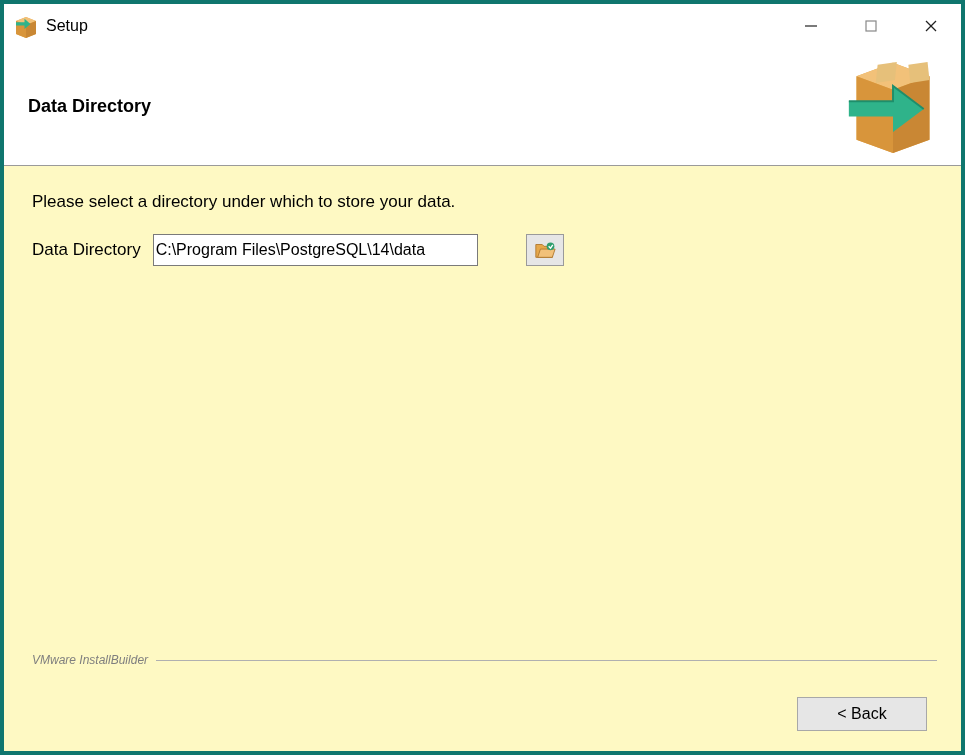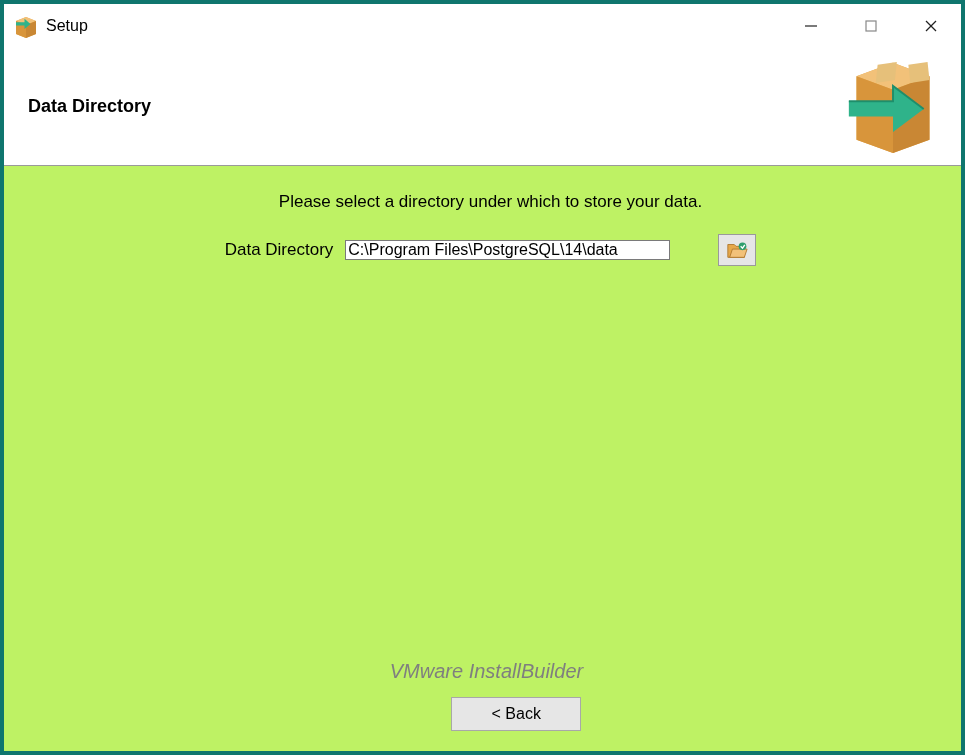--- a/index.html
+++ b/index.html
@@ -23,44 +23,43 @@
     
     .header {
       height: 118px; border-bottom: 1px solid #9a9a9a;
       display: flex; align-items: center; padding: 0 20px 0 24px;
       background: #fff;
     }
     .header .page-title { font-size: 18px; font-weight: bold; }
     .header .big-icon { margin-left: auto; width: 96px; height: 96px; }
     
     .body {
-      flex: 1; background: #bef264; padding: 26px 24px 10px 40px;
+      flex: 1; background: #fef9c3; padding: 26px 24px 10px 28px;
       display: flex; flex-direction: column;
       position: relative;
-      align-items: center;
     }
     .instr { font-size: 17px; margin-bottom: 22px; }
     .field-row { display: flex; align-items: center; gap: 12px; }
     .field-label { font-size: 17px; white-space: nowrap; }
     .dir-input {
-      width: 325px; height: 20px; font-size: 16px;
+      width: 325px; height: 32px; font-size: 16px;
       border: 1px solid #7a7a7a; background: #fff;
       padding: 0 2px; font-family: inherit;
     }
     .browse-btn {
       width: 38px; height: 32px; margin-left: 36px;
       border: 1px solid #9a9a9a; background: #e6e6e6;
       display: flex; align-items: center; justify-content: center;
     }
     .browse-btn svg { width: 22px; height: 22px; }
     
     .footer-wrap { margin-top: auto; }
     .brand-line {
       display: flex; align-items: center; color: #7f7f7f;
-      font-size: 20px; font-style: italic; margin-bottom: 4px;
+      font-size: 12px; font-style: italic; margin-bottom: 20px;
     }
     .brand-line .line { flex:1; height:1px; background:#b0b0b0; margin-left:8px; }
     .buttons {
       display: flex; justify-content: flex-end; 
       padding: 10px 10px 10px 0;
     }
     .nav-btn {
       width: 130px; height: 34px; font-size: 16px;
       background: #e6e6e6; border: 1px solid #a8a8a8;
       display: flex; align-items: center; justify-content: center;

